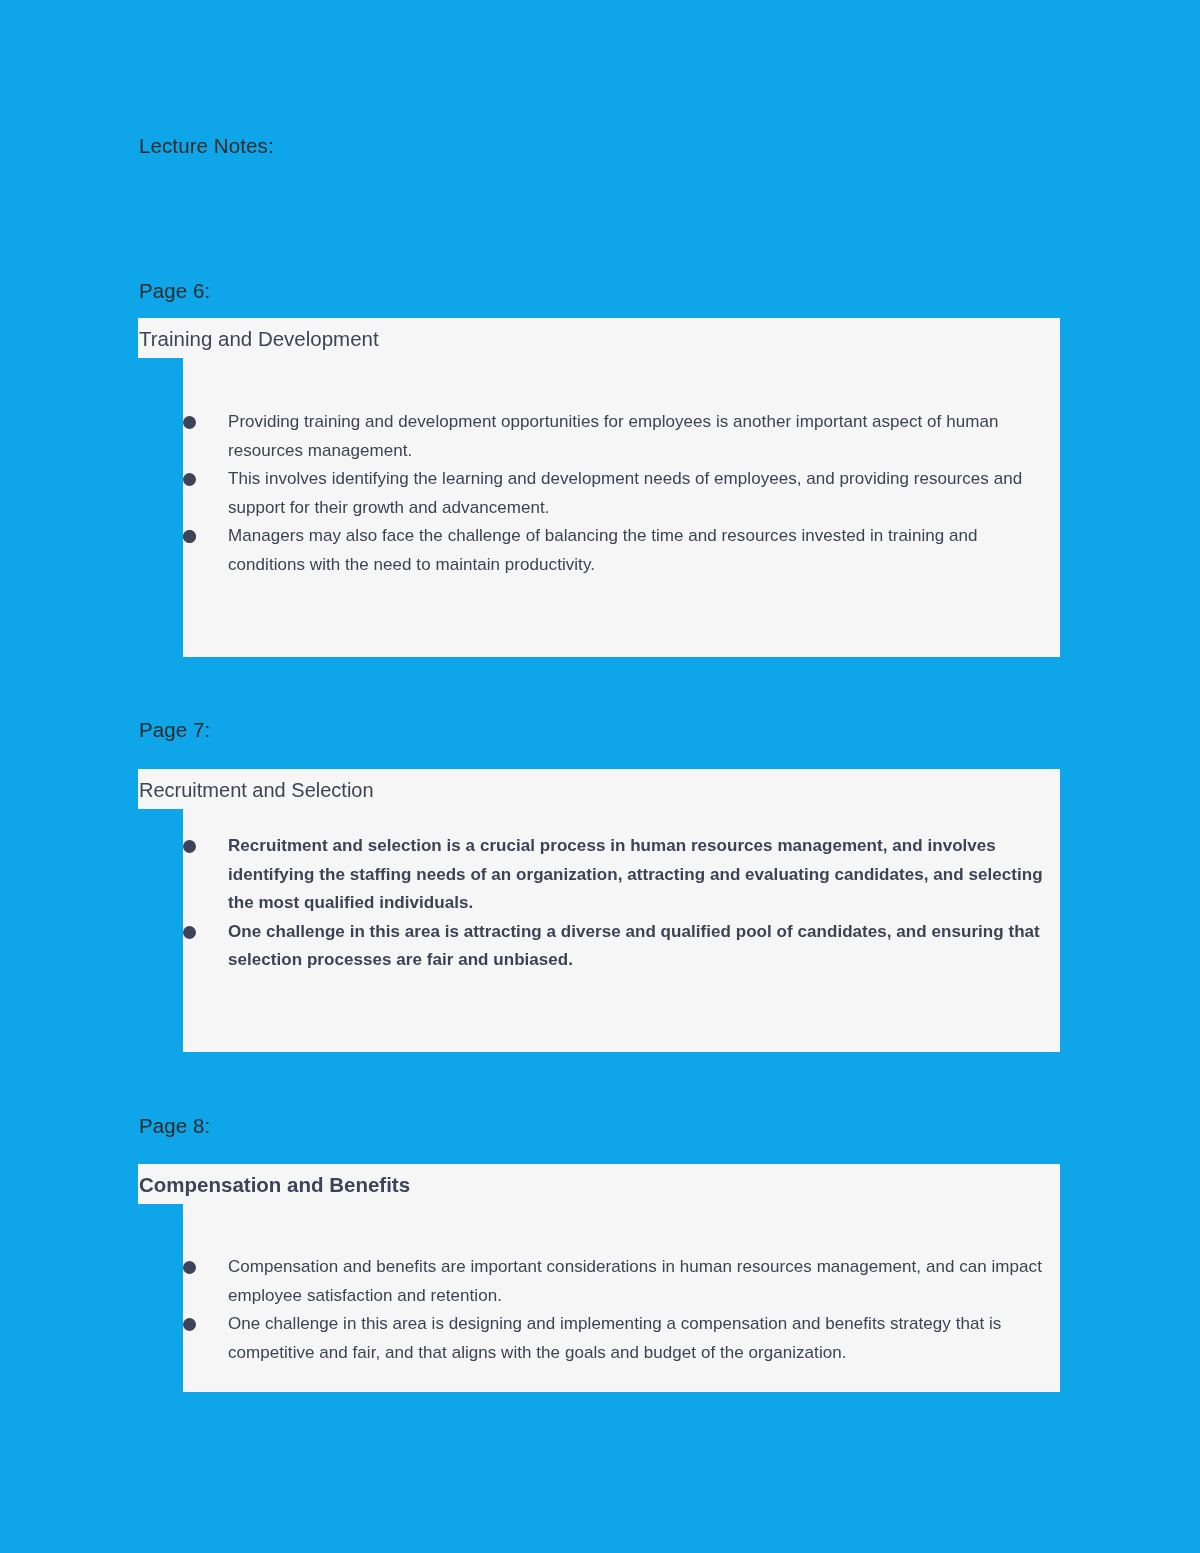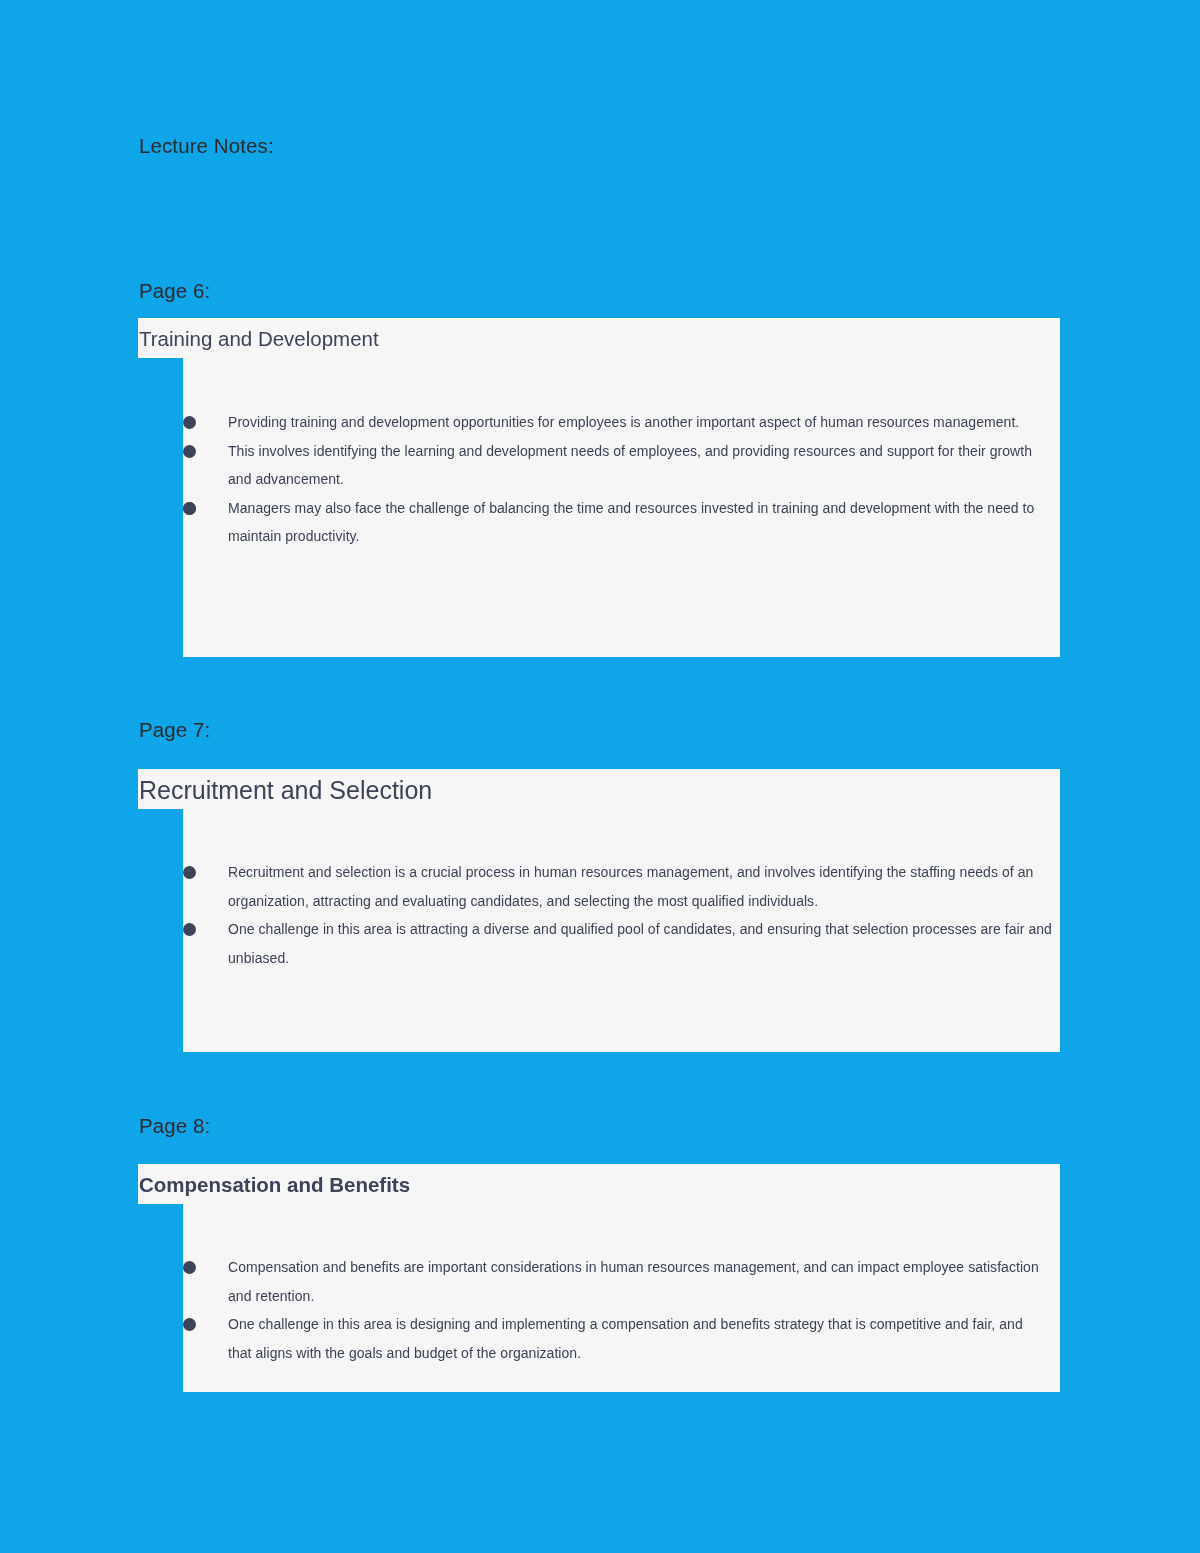--- a/index.html
+++ b/index.html
@@ -71,21 +71,21 @@
   .bullet-list {
     position: absolute;
     margin: 0;
     padding: 0;
     list-style: none;
   }
   .bullet-item {
     position: relative;
     padding-left: 45px;
     color: #3b4354;
-    font-size: 14px;
+    font-size: 17px;
     line-height: 28.5px;
     margin: 0 0 0 0;
     letter-spacing: 0.05px;
   }
   .bullet-dot {
     position: absolute;
     left: 0px;
     top: 8px;
     width: 13px;
     height: 13px;
@@ -123,38 +123,38 @@
     </li>
     <li class="bullet-item">
       <span class="bullet-dot"></span>
       <span>This involves identifying the learning and development needs of employees, and providing resources and support for their growth and advancement.</span>
     </li>
     <li class="bullet-item">
       <span class="bullet-dot"></span>
     </li>
     <li class="bullet-item">
       <span class="bullet-dot"></span>
-      <span>Managers may also face the challenge of balancing the time and resources invested in training and development with the need to maintain productivity.</span>
+      <span>Managers may also face the challenge of balancing the time and resources invested in training and conditions with the need to maintain productivity.</span>
     </li>
   </ul>
 
   <div class="section" style="top:716px;">
     <p class="page-label" style="position:absolute;left:139px;top:0;">Page 7:</p>
   </div>
 
   <div class="shade-top" style="left:138px; top:769px; width:922px; height:40px;"></div>
   <div class="shade-body" style="left:183px; top:809px; width:877px; height:243px;"></div>
 
   <div class="section" style="top:776px;">
     <div style="position:absolute;left:139px;top:0;">
-      <span style="color:#3d4457;font-size:25px;line-height:28px;">Recruitment and Selection</span>
+      <span style="color:#3d4457;font-size:20px;line-height:28px;">Recruitment and Selection</span>
     </div>
   </div>
 
-  <ul class="bullet-list" style="left:183px; top:858px; width:877px;">
+  <ul class="bullet-list" style="left:183px; top:832px; width:877px;font-weight:bold;">
     <li class="bullet-item">
       <span class="bullet-dot"></span>
       <span>Recruitment and selection is a crucial process in human resources management, and involves identifying the staffing needs of an organization, attracting and evaluating candidates, and selecting the most qualified individuals.</span>
     </li>
     <li class="bullet-item">
       <span class="bullet-dot"></span>
       <span>One challenge in this area is attracting a diverse and qualified pool of candidates, and ensuring that selection processes are fair and unbiased.</span>
     </li>
   </ul>
 

